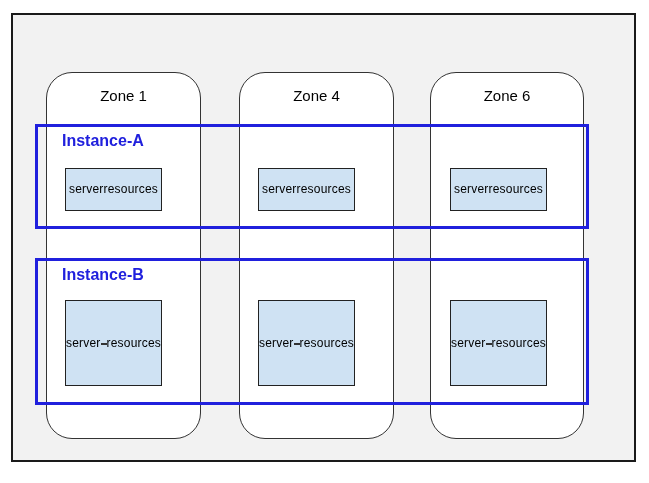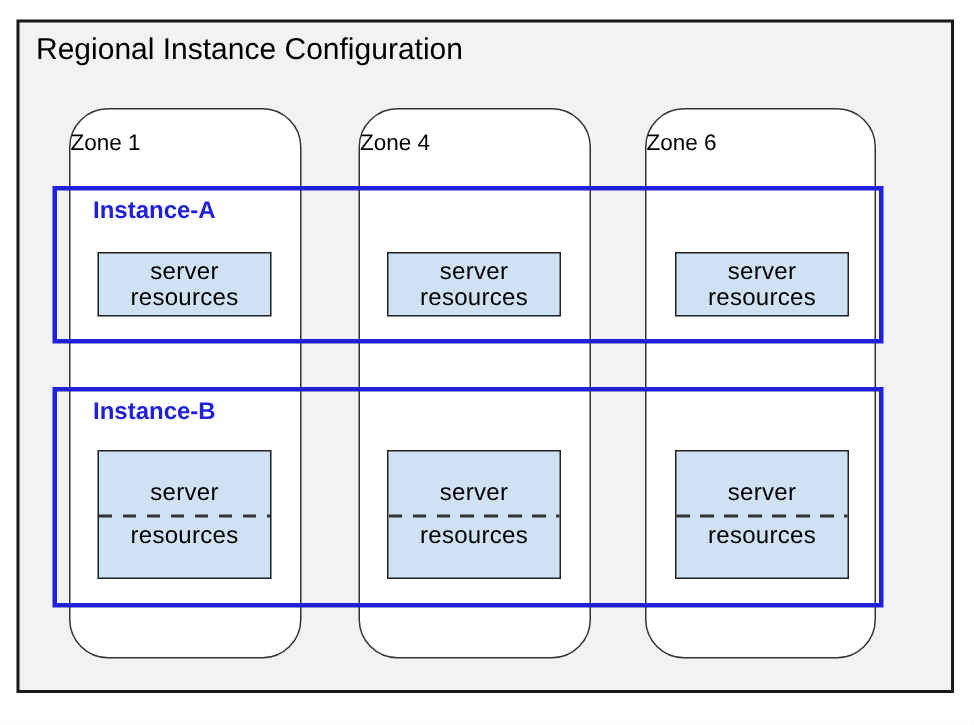--- a/index.html
+++ b/index.html
@@ -42,21 +42,21 @@
     box-sizing: border-box;
     background: var(--zone-bg, #ffffff);
     border: 1px solid var(--zone-border, #333333);
     border-radius: 26px;
   }
   .zone-1 { left: 33px;  width: 155px; }
   .zone-2 { left: 226px; width: 155px; }
   .zone-3 { left: 417px; width: 154px; }
   .zone-label {
     display: block;
-    text-align: left;
+    text-align: center;
     padding-top: 14px;
     font-size: 15px;
     color: var(--zone-text, #000000);
   }
   .instance {
     position: absolute;
     left: 22px;
     width: 554px;
     box-sizing: border-box;
     border: 3px solid var(--instance-border, #2020dd);
@@ -69,29 +69,28 @@
     position: absolute;
     left: 24px;
     top: 5px;
     font-size: 16px;
     font-weight: bold;
     color: var(--instance-label, #2020dd);
     white-space: nowrap;
   }
   .server-box {
     position: absolute;
-    width: 116px;
+    width: 97px;
     box-sizing: border-box;
     background: var(--server-bg, #cfe2f3);
     border: 1px solid var(--server-border, #222222);
     display: flex;
-    flex-direction: column;
     align-items: center;
     justify-content: center;
-    font-size: 16px;
+    font-size: 12px;
     line-height: 17px;
     letter-spacing: 0.2px;
     color: var(--server-text, #000000);
     text-align: center;
     z-index: 4;
   }
   .row-a .server-box { top: 153px; height: 43px; }
   .row-b .server-box { top: 285px; height: 86px; }
   .col-1 { left: 52px;  }
   .col-2 { left: 245px; }
@@ -108,21 +107,20 @@
       transparent 16px
     );
   }
 </style>
 </head>
 <body>
 
 <div class="canvas">
   <div class="region">
 
-    <div class="region-title">Regional Instance Configuration</div>
 
     <div class="zone zone-1">
       <span class="zone-label">Zone 1</span>
     </div>
     <div class="zone zone-2">
       <span class="zone-label">Zone 4</span>
     </div>
     <div class="zone zone-3">
       <span class="zone-label">Zone 6</span>
     </div>

